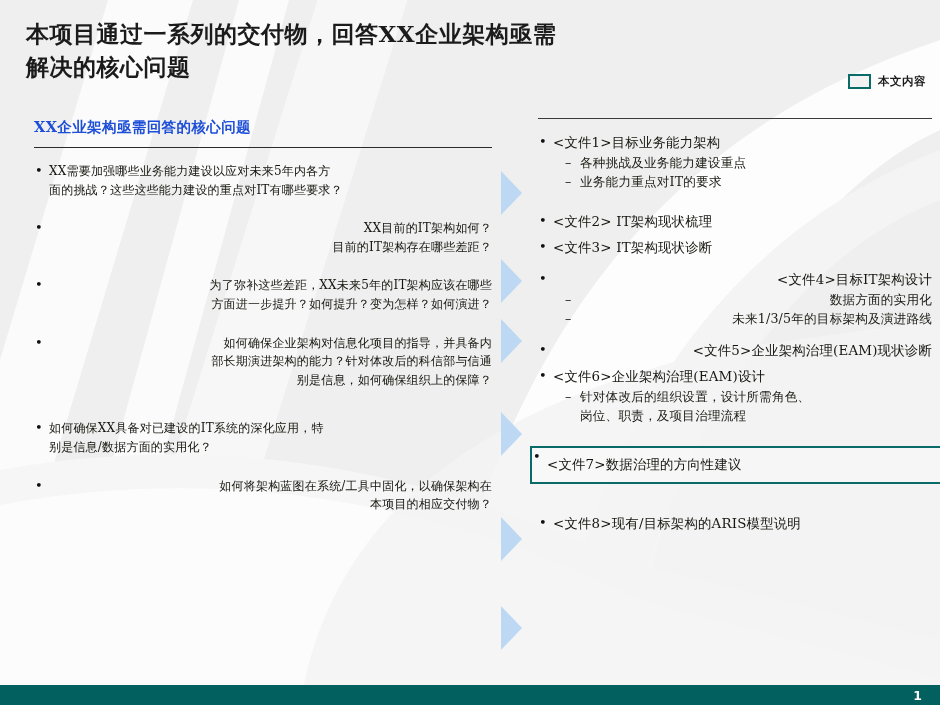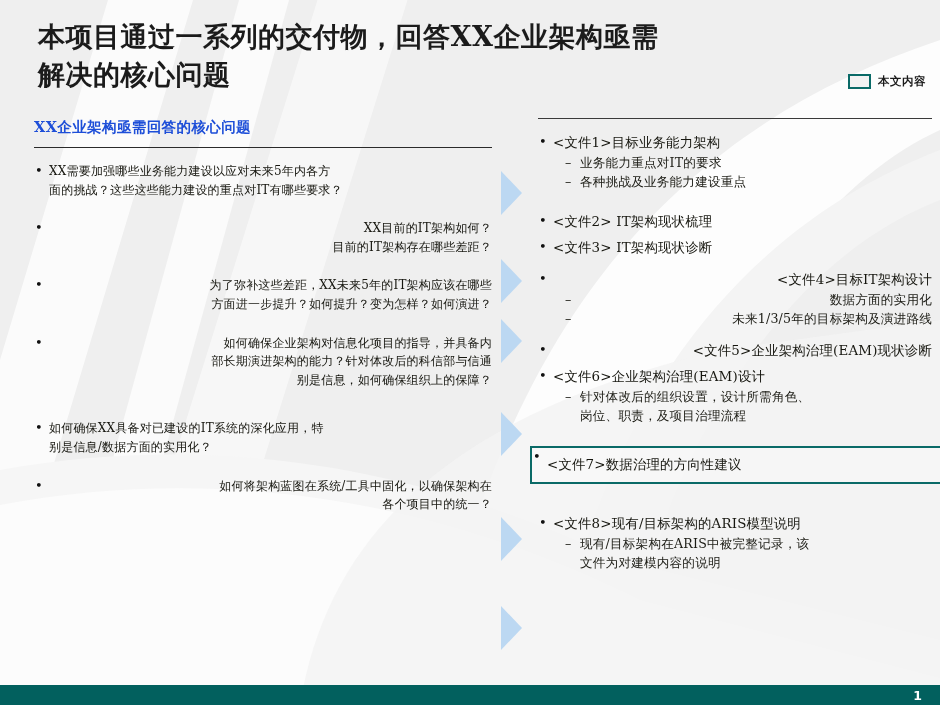--- a/index.html
+++ b/index.html
@@ -15,24 +15,24 @@
     background:#efefef;
     overflow:hidden;
   }
   #bg-swirl{
     position:absolute;left:0;top:0;width:940px;height:705px;
     pointer-events:none;
   }
   
   #title{
     position:absolute;
-    left:38px;top:18px;width:800px;
+    left:26px;top:18px;width:800px;
     font-family:"DejaVu Serif","Liberation Serif",serif;
     font-weight:bold;
-    font-size:27px;
+    font-size:23px;
     line-height:1.42;
     color:#1b1b1b;
     letter-spacing:0.5px;
     white-space:pre-line;
   }
   
   #legend{
     position:absolute;
     right:14px;top:74px;
     display:flex;align-items:center;gap:7px;
@@ -210,33 +210,33 @@
           <span class="btxt">如何确保企业架构对信息化项目的指导，并具备内
 部长期演进架构的能力？针对体改后的科信部与信通
 别是信息，如何确保组织上的保障？</span>
         </li>
         <li class="gap-l">
           <span class="btxt">如何确保XX具备对已建设的IT系统的深化应用，特
 别是信息/数据方面的实用化？</span>
         </li>
         <li class="gap-s">
           <span class="btxt">如何将架构蓝图在系统/工具中固化，以确保架构在
-各个项目中的统一？</span>
+本项目的相应交付物？</span>
         </li>
       </ul>
   </div>
 
   <div class="col" id="col-right">
     <div class="col-rule"></div>
     <ul class="blist" id="right-list">
         <li class="">
           <span class="btxt">&lt;文件1&gt;目标业务能力架构</span>
           <ul class="sub">
+            <li>各种挑战及业务能力建设重点</li>
             <li>业务能力重点对IT的要求</li>
-            <li>各种挑战及业务能力建设重点</li>
           </ul>
         </li>
         <li class="gap-m">
           <span class="btxt">&lt;文件2&gt; IT架构现状梳理</span>
         </li>
         <li class="">
           <span class="btxt">&lt;文件3&gt; IT架构现状诊断</span>
         </li>
         <li class="gap-s">
           <span class="btxt">&lt;文件4&gt;目标IT架构设计</span>
@@ -253,24 +253,20 @@
           <ul class="sub">
             <li>针对体改后的组织设置，设计所需角色、
 岗位、职责，及项目治理流程</li>
           </ul>
         </li>
         <li class="gap-m boxed">
           <span class="btxt">&lt;文件7&gt;数据治理的方向性建议</span>
         </li>
         <li class="gap-l">
           <span class="btxt">&lt;文件8&gt;现有/目标架构的ARIS模型说明</span>
-          <ul class="sub">
-            <li>现有/目标架构在ARIS中被完整记录，该
-文件为对建模内容的说明</li>
-          </ul>
         </li>
       </ul>
   </div>
 
   <div id="footer"></div>
   <div id="pageno">1</div>
 
 </div>
 
 </body></html>

